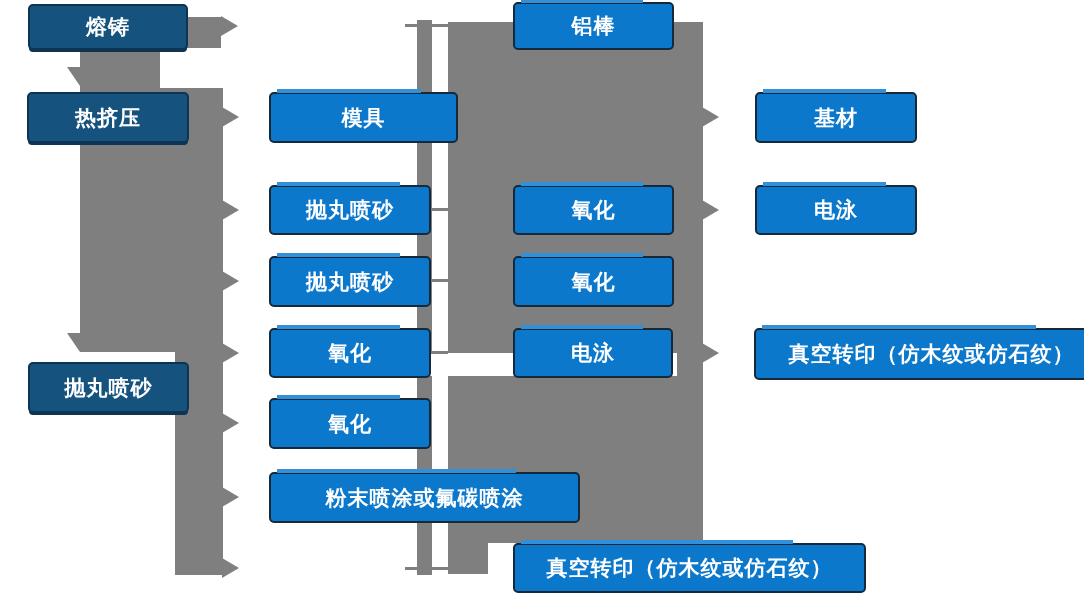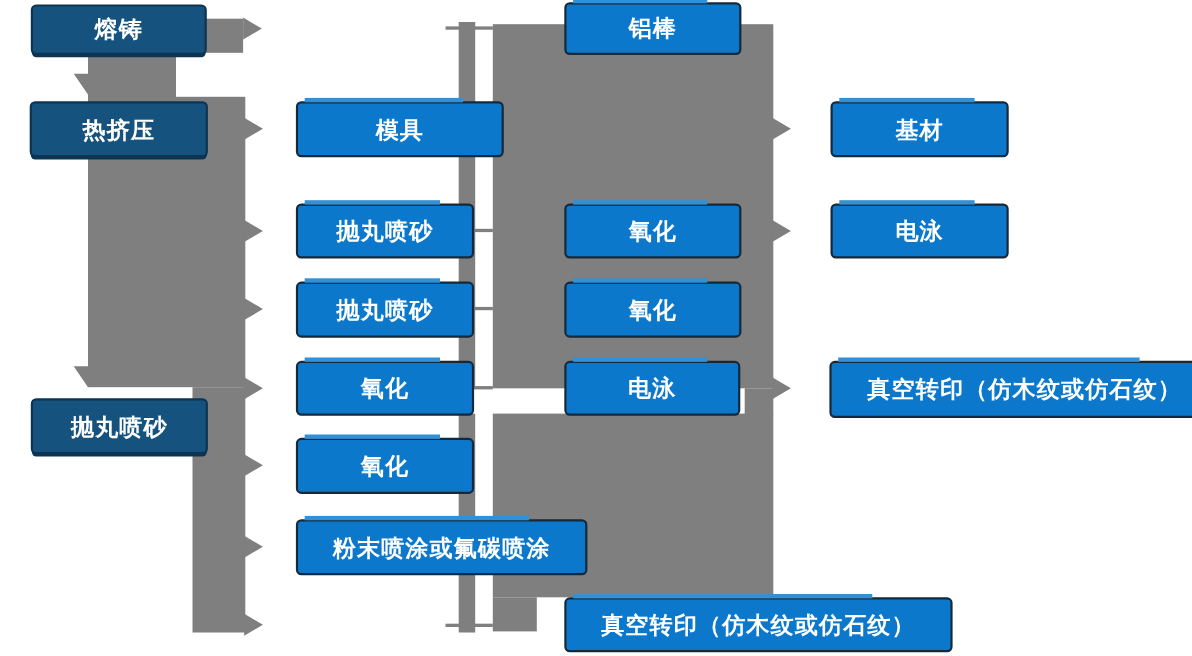--- a/index.html
+++ b/index.html
@@ -87,21 +87,21 @@
     <div class="tri-d" style="left: 67px; top: 67px;"></div>
     <div class="tri-d" style="left: 67px; top: 333px;"></div>
     <div class="node dark" style="left: 2px; top: 4px; width: 160px; height: 46px;">熔铸</div>
     <div class="node dark" style="left: 1px; top: 92px; width: 162px; height: 51px;">热挤压</div>
     <div class="node dark" style="left: 2px; top: 362px; width: 161px; height: 51px;">抛丸喷砂</div>
     <div class="node blue" style="left: 243px; top: 92px; width: 189px; height: 51px;">模具</div>
     <div class="node blue" style="left: 243px; top: 185px; width: 162px; height: 50px;">抛丸喷砂</div>
     <div class="node blue" style="left: 243px; top: 256px; width: 162px; height: 51px;">抛丸喷砂</div>
     <div class="node blue" style="left: 243px; top: 328px; width: 162px; height: 50px;">氧化</div>
     <div class="node blue" style="left: 243px; top: 398px; width: 162px; height: 51px;">氧化</div>
-    <div class="node blue" style="left: 243px; top: 472px; width: 265px; height: 51px;">粉末喷涂或氟碳喷涂</div>
+    <div class="node blue" style="left: 243px; top: 472px; width: 311px; height: 51px;">粉末喷涂或氟碳喷涂</div>
     <div class="node blue" style="left: 487px; top: 2px; width: 161px; height: 48px;">铝棒</div>
     <div class="node blue" style="left: 487px; top: 185px; width: 161px; height: 50px;">氧化</div>
     <div class="node blue" style="left: 487px; top: 256px; width: 161px; height: 51px;">氧化</div>
     <div class="node blue" style="left: 487px; top: 328px; width: 160px; height: 50px;">电泳</div>
     <div class="node blue" style="left: 487px; top: 543px; width: 353px; height: 50px;">真空转印（仿木纹或仿石纹）</div>
     <div class="node blue" style="left: 729px; top: 92px; width: 162px; height: 51px;">基材</div>
     <div class="node blue" style="left: 729px; top: 185px; width: 162px; height: 50px;">电泳</div>
     <div class="node blue" style="left: 728px; top: 328px; width: 355px; height: 52px;">真空转印（仿木纹或仿石纹）</div>
   </div>
 

